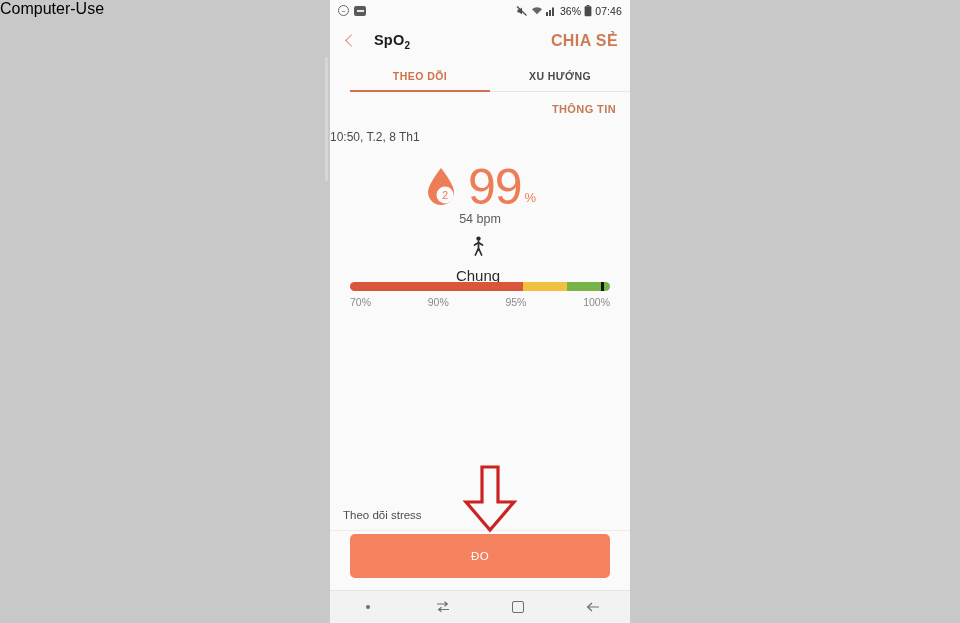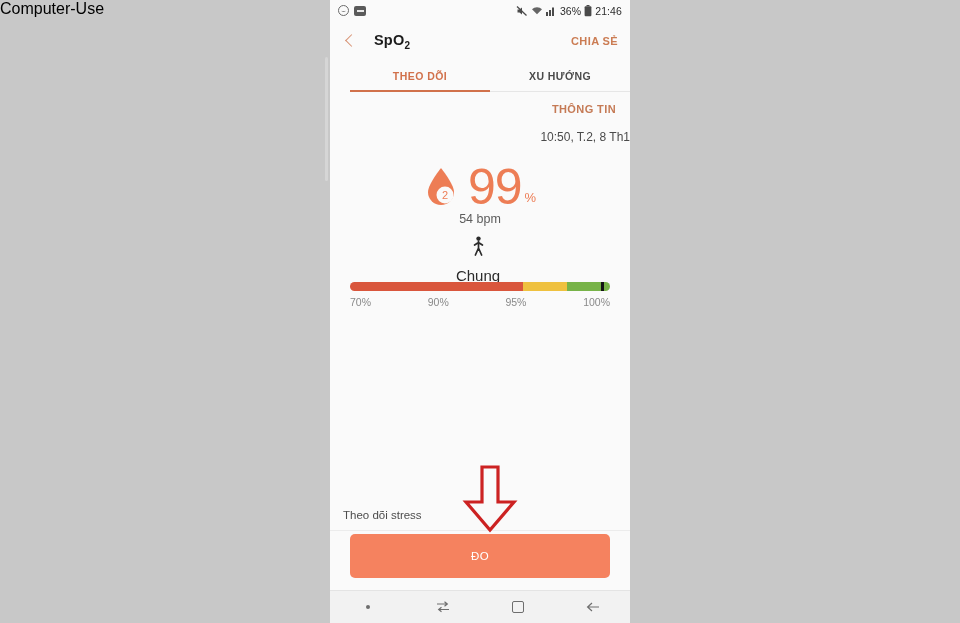--- a/index.html
+++ b/index.html
@@ -66,21 +66,21 @@
     transform: rotate(45deg);
   }
   #app-title {
     margin-left: 16px;
     font-size: 14.5px; font-weight: bold; color: #1b1b1b;
     letter-spacing: 0.2px;
   }
   #app-title sub { font-size: 10px; }
   #share-action {
     margin-left: auto;
-    font-size: 11px; font-weight: bold;
+    font-size: 16px; font-weight: bold;
     color: #cb7c53; letter-spacing: 0.4px;
     cursor: pointer;
   }
 
   
   #tabs {
     display: flex; height: 31px;
     border-bottom: 1px solid #e6e6e6;
     background: #fafafa;
     flex: 0 0 auto;
@@ -111,21 +111,21 @@
     padding-left: 20px;
   }
   #info-link {
     position: absolute; right: 14px; top: 11px;
     font-size: 11px; font-weight: bold;
     color: #c57a55; letter-spacing: 0.4px;
     cursor: pointer;
   }
   #timestamp {
     position: absolute; left: 0; right: 0; top: 38px;
-    text-align: right;
+    text-align: left;
     font-size: 12px; color: #4a4a4a;
   }
 
   
   #reading-row {
     position: absolute; left: 0; right: 0; top: 70px;
     display: flex; align-items: center; justify-content: center;
   }
   #drop-icon { position: relative; width: 34px; height: 42px; flex: 0 0 auto; }
   #value-main {
@@ -252,21 +252,21 @@
           <rect x="6" y="2.5" width="2" height="8.5" fill="#4a4a4a"></rect>
         </svg>
       </span>
       <span class="sb-text">36%</span>
       <span class="sb-ico">
         <svg width="8" height="12" viewBox="0 0 8 12">
           <rect x="2.5" y="0" width="3" height="1.2" fill="#4a4a4a"></rect>
           <rect x="0.6" y="1.2" width="6.8" height="10" rx="1" fill="#4a4a4a"></rect>
         </svg>
       </span>
-      <span class="sb-text">21:46</span>
+      <span class="sb-text">07:46</span>
     </div>
   </div>
 
   <div id="app-bar">
     <div id="back-chevron"></div>
     <div id="app-title"><span>SpO</span><sub>2</sub></div>
     <div id="share-action">CHIA SẺ</div>
   </div>
 
   <div id="tabs">

